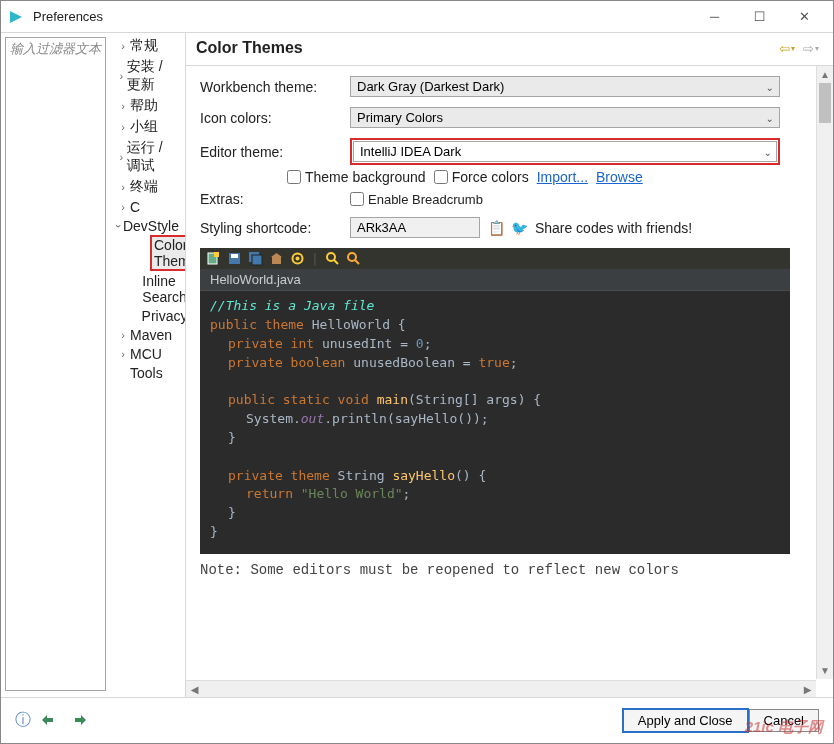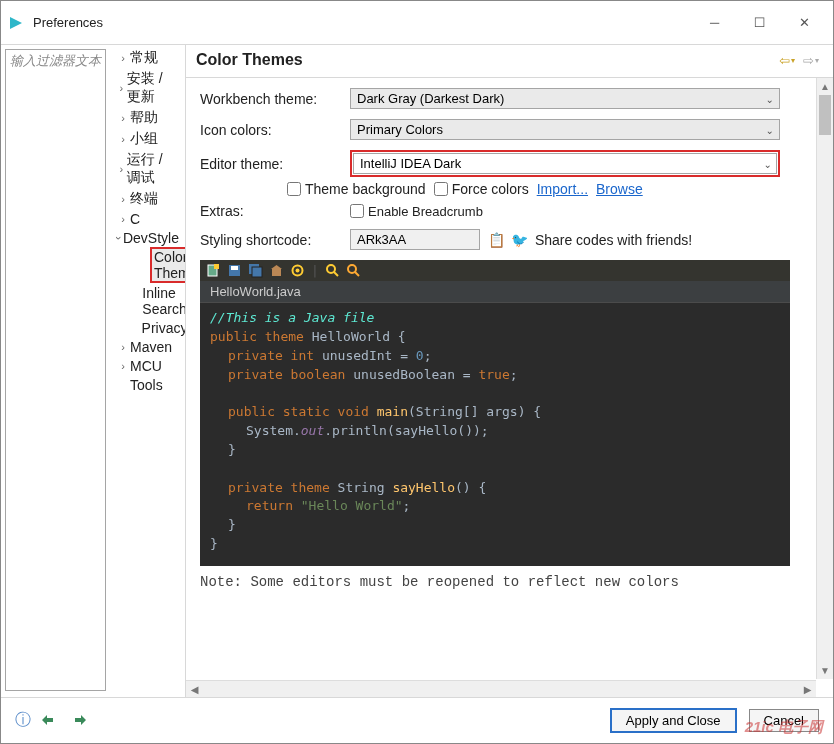--- a/index.html
+++ b/index.html
@@ -1,19 +1,19 @@
 <!DOCTYPE html>
 <html><head>
 <meta charset="utf-8">
 <style>
 * { box-sizing: border-box; margin: 0; padding: 0; }
 body { font-family: "Segoe UI", "Microsoft YaHei", sans-serif; font-size: 13px; color: #222; background: #fff; width: 834px; height: 744px; overflow: hidden; border: 1px solid #888; display: flex; flex-direction: column; }
 
 
-.titlebar { height: 44px; display: flex; align-items: center; padding: 0 6px; border-bottom: 1px solid #d8d8d8; }
+.titlebar { height: 32px; display: flex; align-items: center; padding: 0 6px; border-bottom: 1px solid #d8d8d8; }
 .titlebar .app-icon { width: 18px; height: 18px; margin-right: 8px; }
 .titlebar .title { flex: 1; font-size: 13px; }
 .winbtn { width: 45px; height: 28px; display: flex; align-items: center; justify-content: center; color: #555; }
 
 
 .content { flex: 1; display: flex; min-height: 0; }
 .sidebar { width: 185px; border-right: 1px solid #d8d8d8; display: flex; flex-direction: row; }
 .filter { border: 1px solid #a5a5a5; margin: 4px 4px 6px 4px; padding: 2px 4px; font-style: italic; color: #888; font-size: 13px; }
 .tree { flex: 1; padding: 2px 4px; overflow: auto; }
 .tree-item { display: flex; align-items: center; padding: 1.5px 2px; font-size: 14px; cursor: pointer; }
@@ -66,21 +66,21 @@
 .vscroll .arrow { height: 17px; display:flex; align-items:center; justify-content:center; color:#777; font-size:10px; }
 .vscroll .thumb { position:absolute; top:17px; left:2px; right:2px; height: 40px; background: #c0c0c0; }
 .hscroll { position: absolute; left: 0; right: 17px; bottom: 0; height: 17px; background: #f0f0f0; border-top: 1px solid #ddd; display:flex; }
 .hscroll .arrow { width:17px; display:flex; align-items:center; justify-content:center; color:#777; font-size:10px; }
 .hscroll .track { flex:1; }
 
 
 .footer { border-top: 1px solid #d8d8d8; padding: 10px 14px; display:flex; align-items:center; }
 .footer .left { display:flex; gap:10px; align-items:center; flex:1; color:#4a6; }
 .footer .help-icon { color:#5a8cc9; font-size:16px; }
-.btn { padding: 3px 14px; border: 1px solid #888; background:#f5f5f5; margin-left: 12px; font-size:13px; cursor:pointer;}
+.btn { padding: 3px 14px; border: 1px solid #888; background:#f5f5f5; margin-left: 0; font-size:13px; cursor:pointer;}
 .btn.primary { border: 2px solid #2a70c8; }
 .watermark { position: absolute; right: 10px; bottom: 6px; font-size: 15px; color: rgba(200,50,50,0.55); font-weight: bold; font-style: italic; pointer-events:none;}
 </style>
 </head>
 <body>
 
 <div class="titlebar">
   <span class="app-icon">
     <svg viewBox="0 0 18 18">
         <polygon points="3,3 15,9 3,15" fill="#2fb7c9"></polygon>

